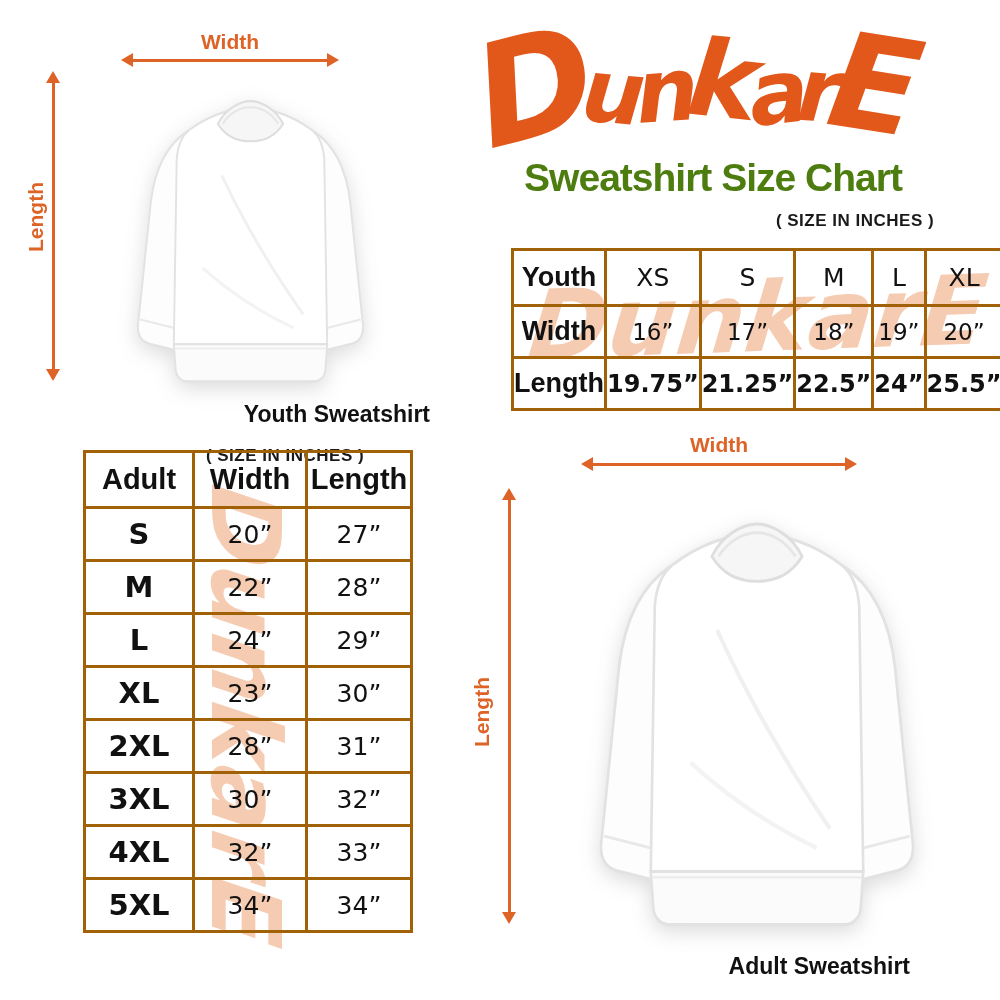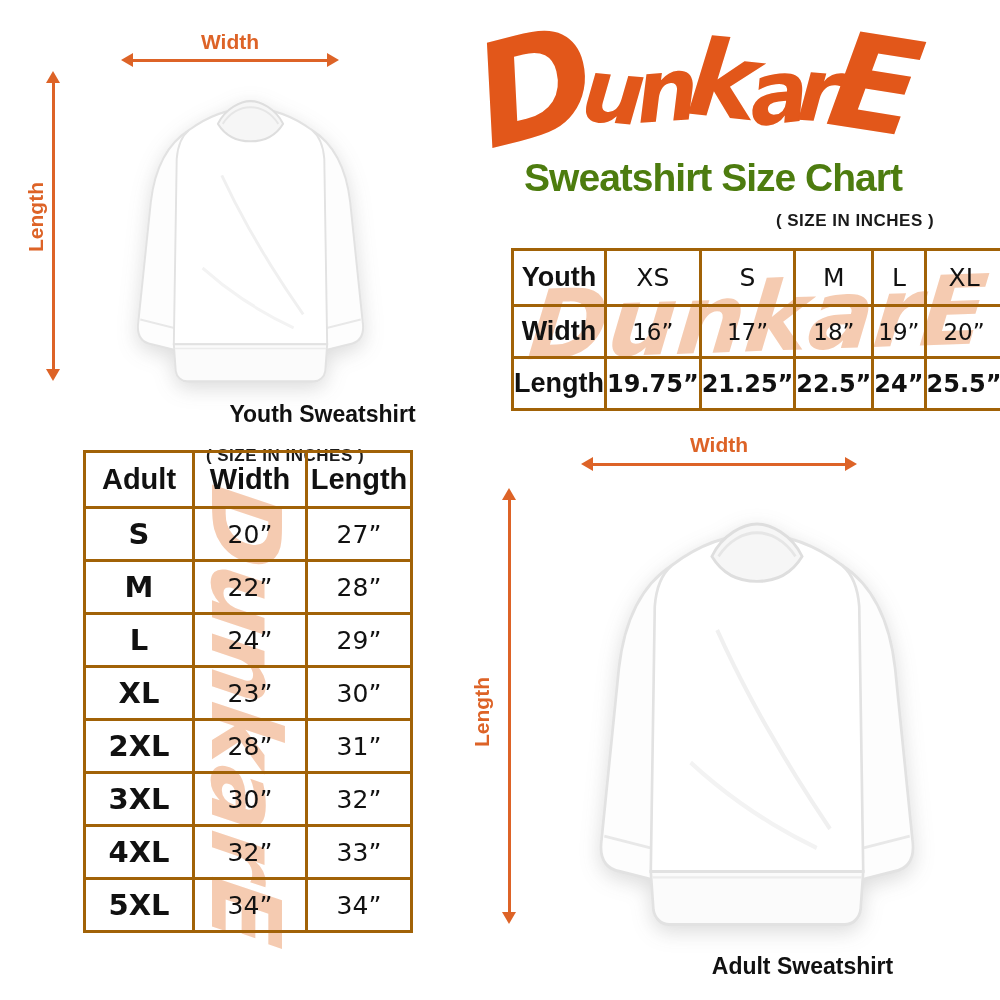--- a/index.html
+++ b/index.html
@@ -17,21 +17,21 @@
     border-left:12px solid #DD6327;transform:translateX(10px);}
   .v-arrow{position:absolute;width:3px;background:#DD6327;}
   .v-arrow::before{content:"";position:absolute;top:-1px;left:-6px;
     border-left:7px solid transparent;border-right:7px solid transparent;
     border-bottom:12px solid #DD6327;transform:translateY(-10px);}
   .v-arrow::after{content:"";position:absolute;bottom:-1px;left:-6px;
     border-left:7px solid transparent;border-right:7px solid transparent;
     border-top:12px solid #DD6327;transform:translateY(10px);}
   .dim-label{position:absolute;color:#DD6327;font-weight:bold;font-size:21px;text-align:center;}
   .rot{transform:rotate(-90deg);transform-origin:center center;}
-  .caption{position:absolute;font-weight:bold;font-size:23px;color:#111;text-align:center;letter-spacing:0;}
+  .caption{position:absolute;font-weight:bold;font-size:23px;color:#111;text-align:right;letter-spacing:0;}
 
   
   .logo{position:absolute;left:428px;top:8px;width:540px;height:150px;
     display:flex;align-items:center;justify-content:center;color:#E2571A;z-index:2;}
   .logo span{display:inline-block;font-style:italic;font-weight:bold;
     font-family:"DejaVu Sans",sans-serif;line-height:1;margin:0 -5px;}
   .logo span:nth-child(1){font-size:142px;transform:rotate(-14deg) translateY(4px);}
   .logo span:nth-child(2){font-size:88px;transform:rotate(5deg) translateY(10px);}
   .logo span:nth-child(3){font-size:88px;transform:rotate(-4deg) translateY(8px);}
   .logo span:nth-child(4){font-size:106px;transform:rotate(6deg) translateY(-2px);}

